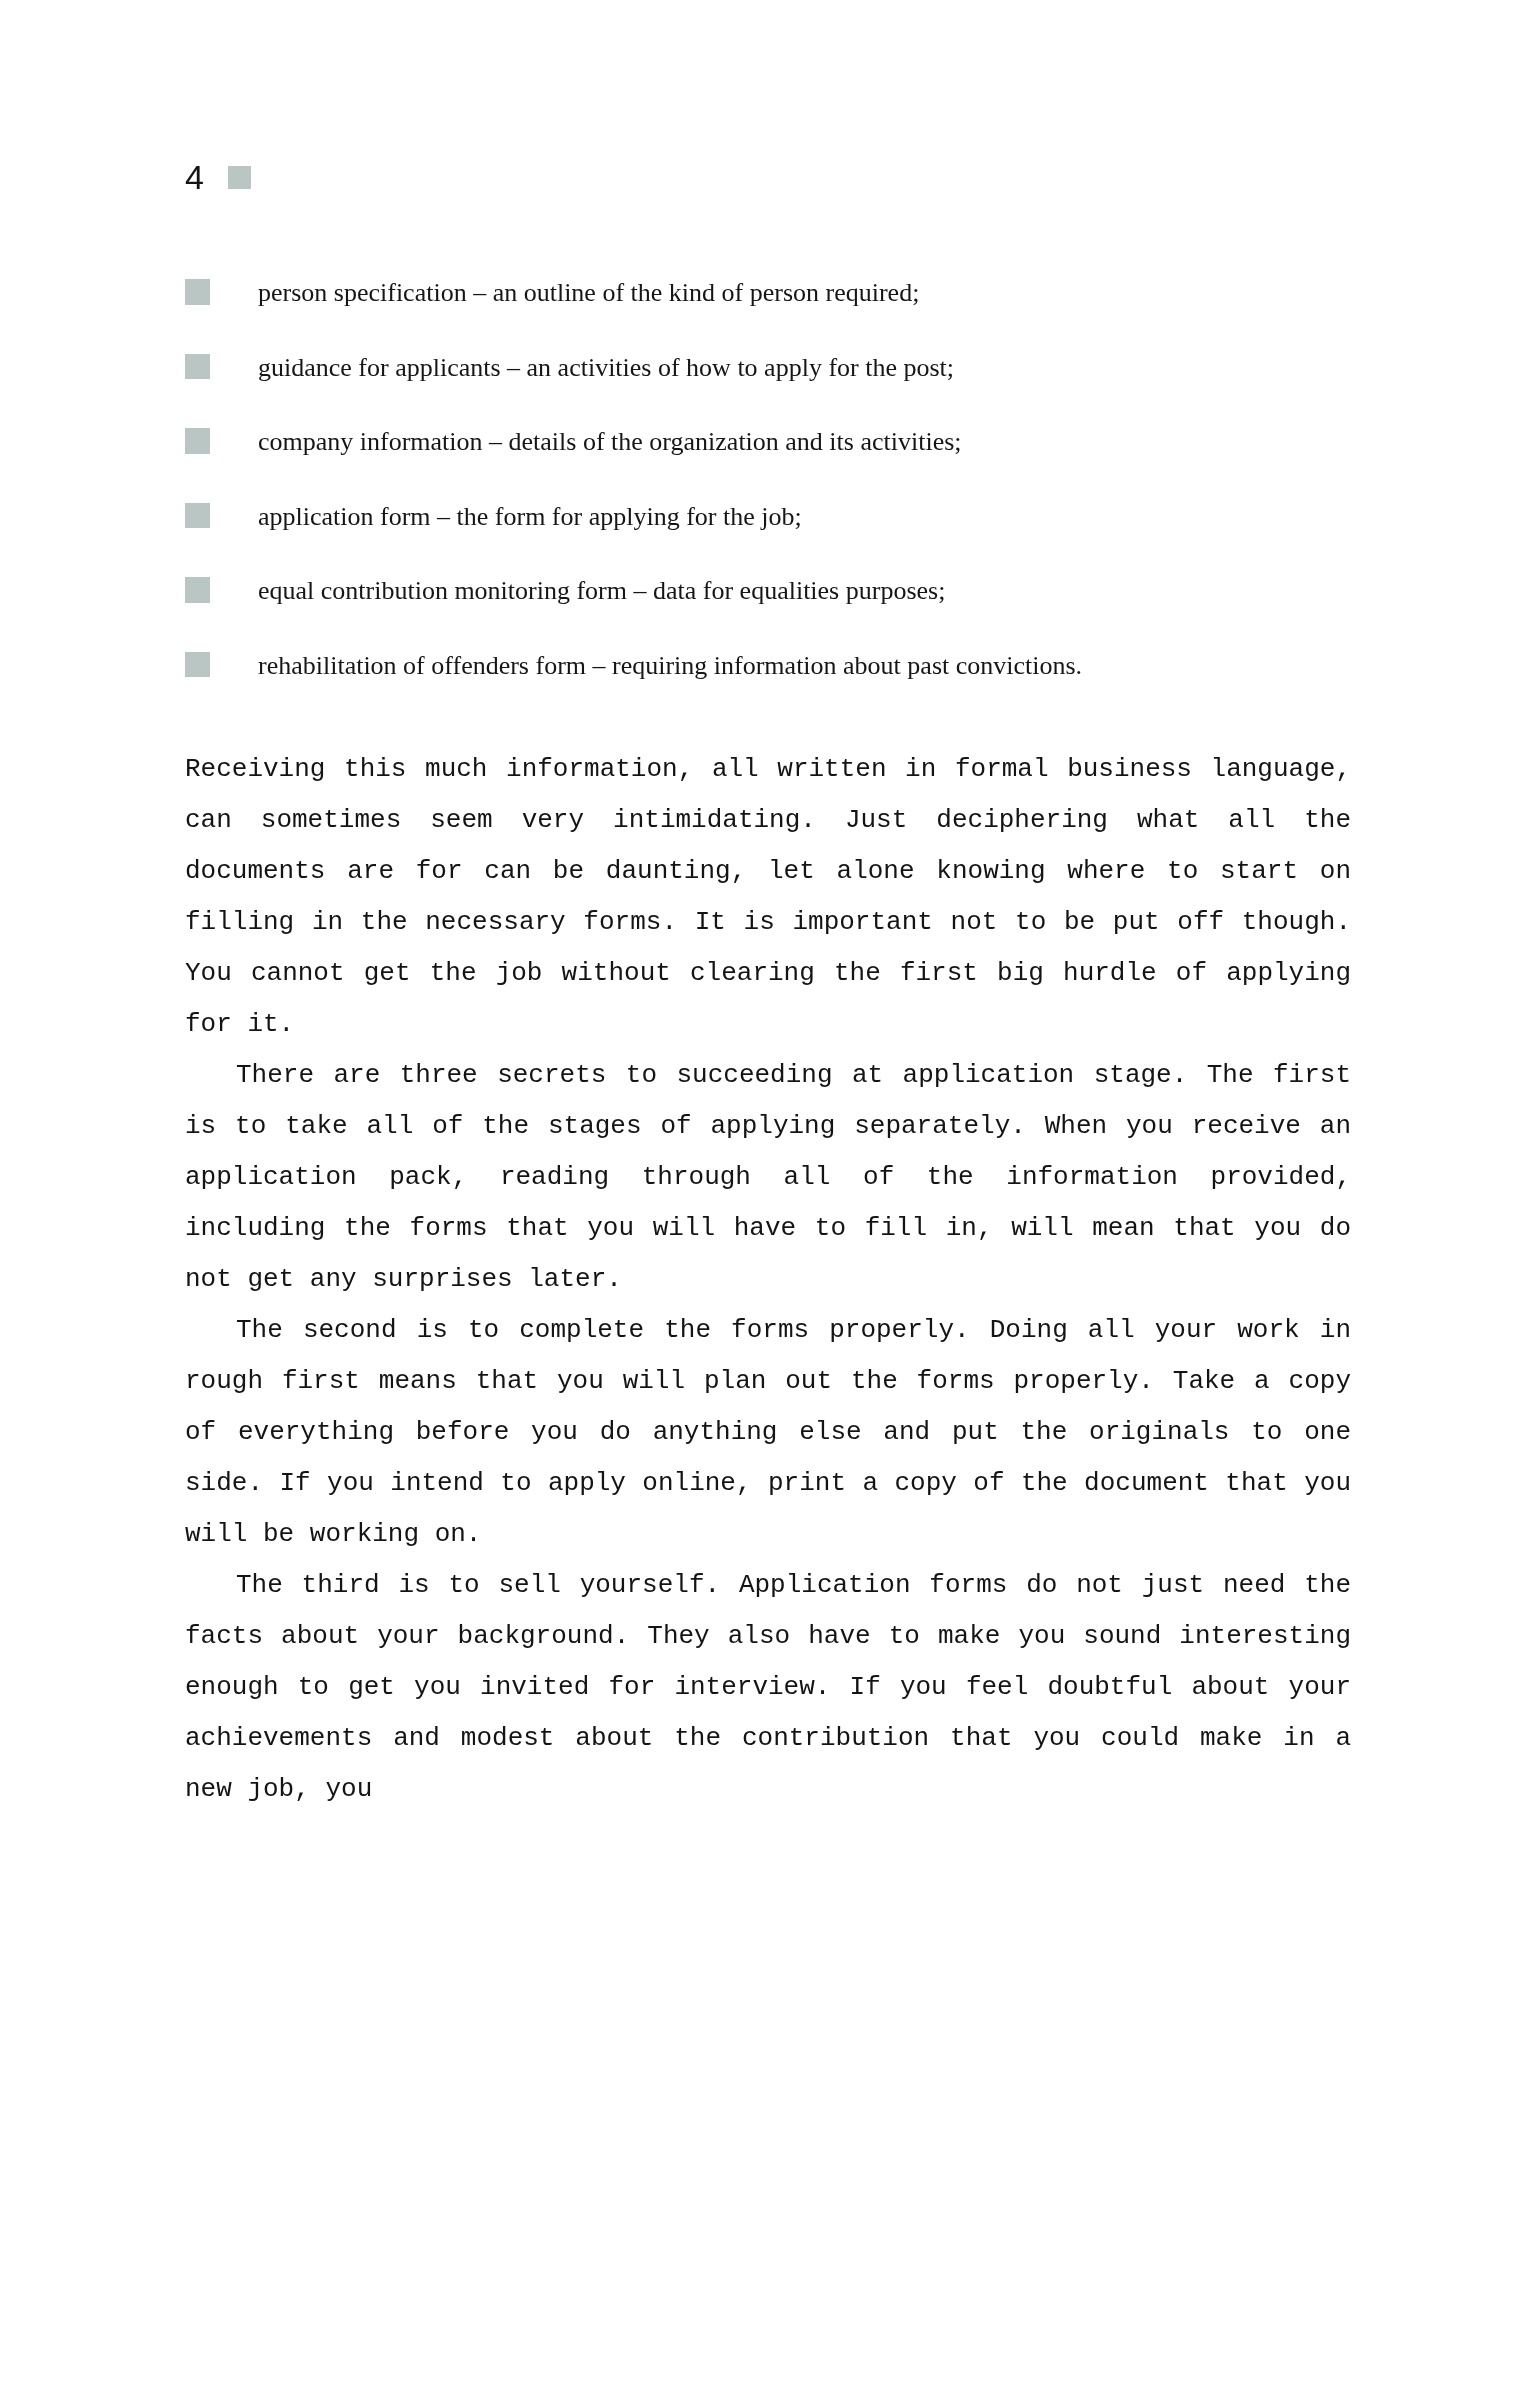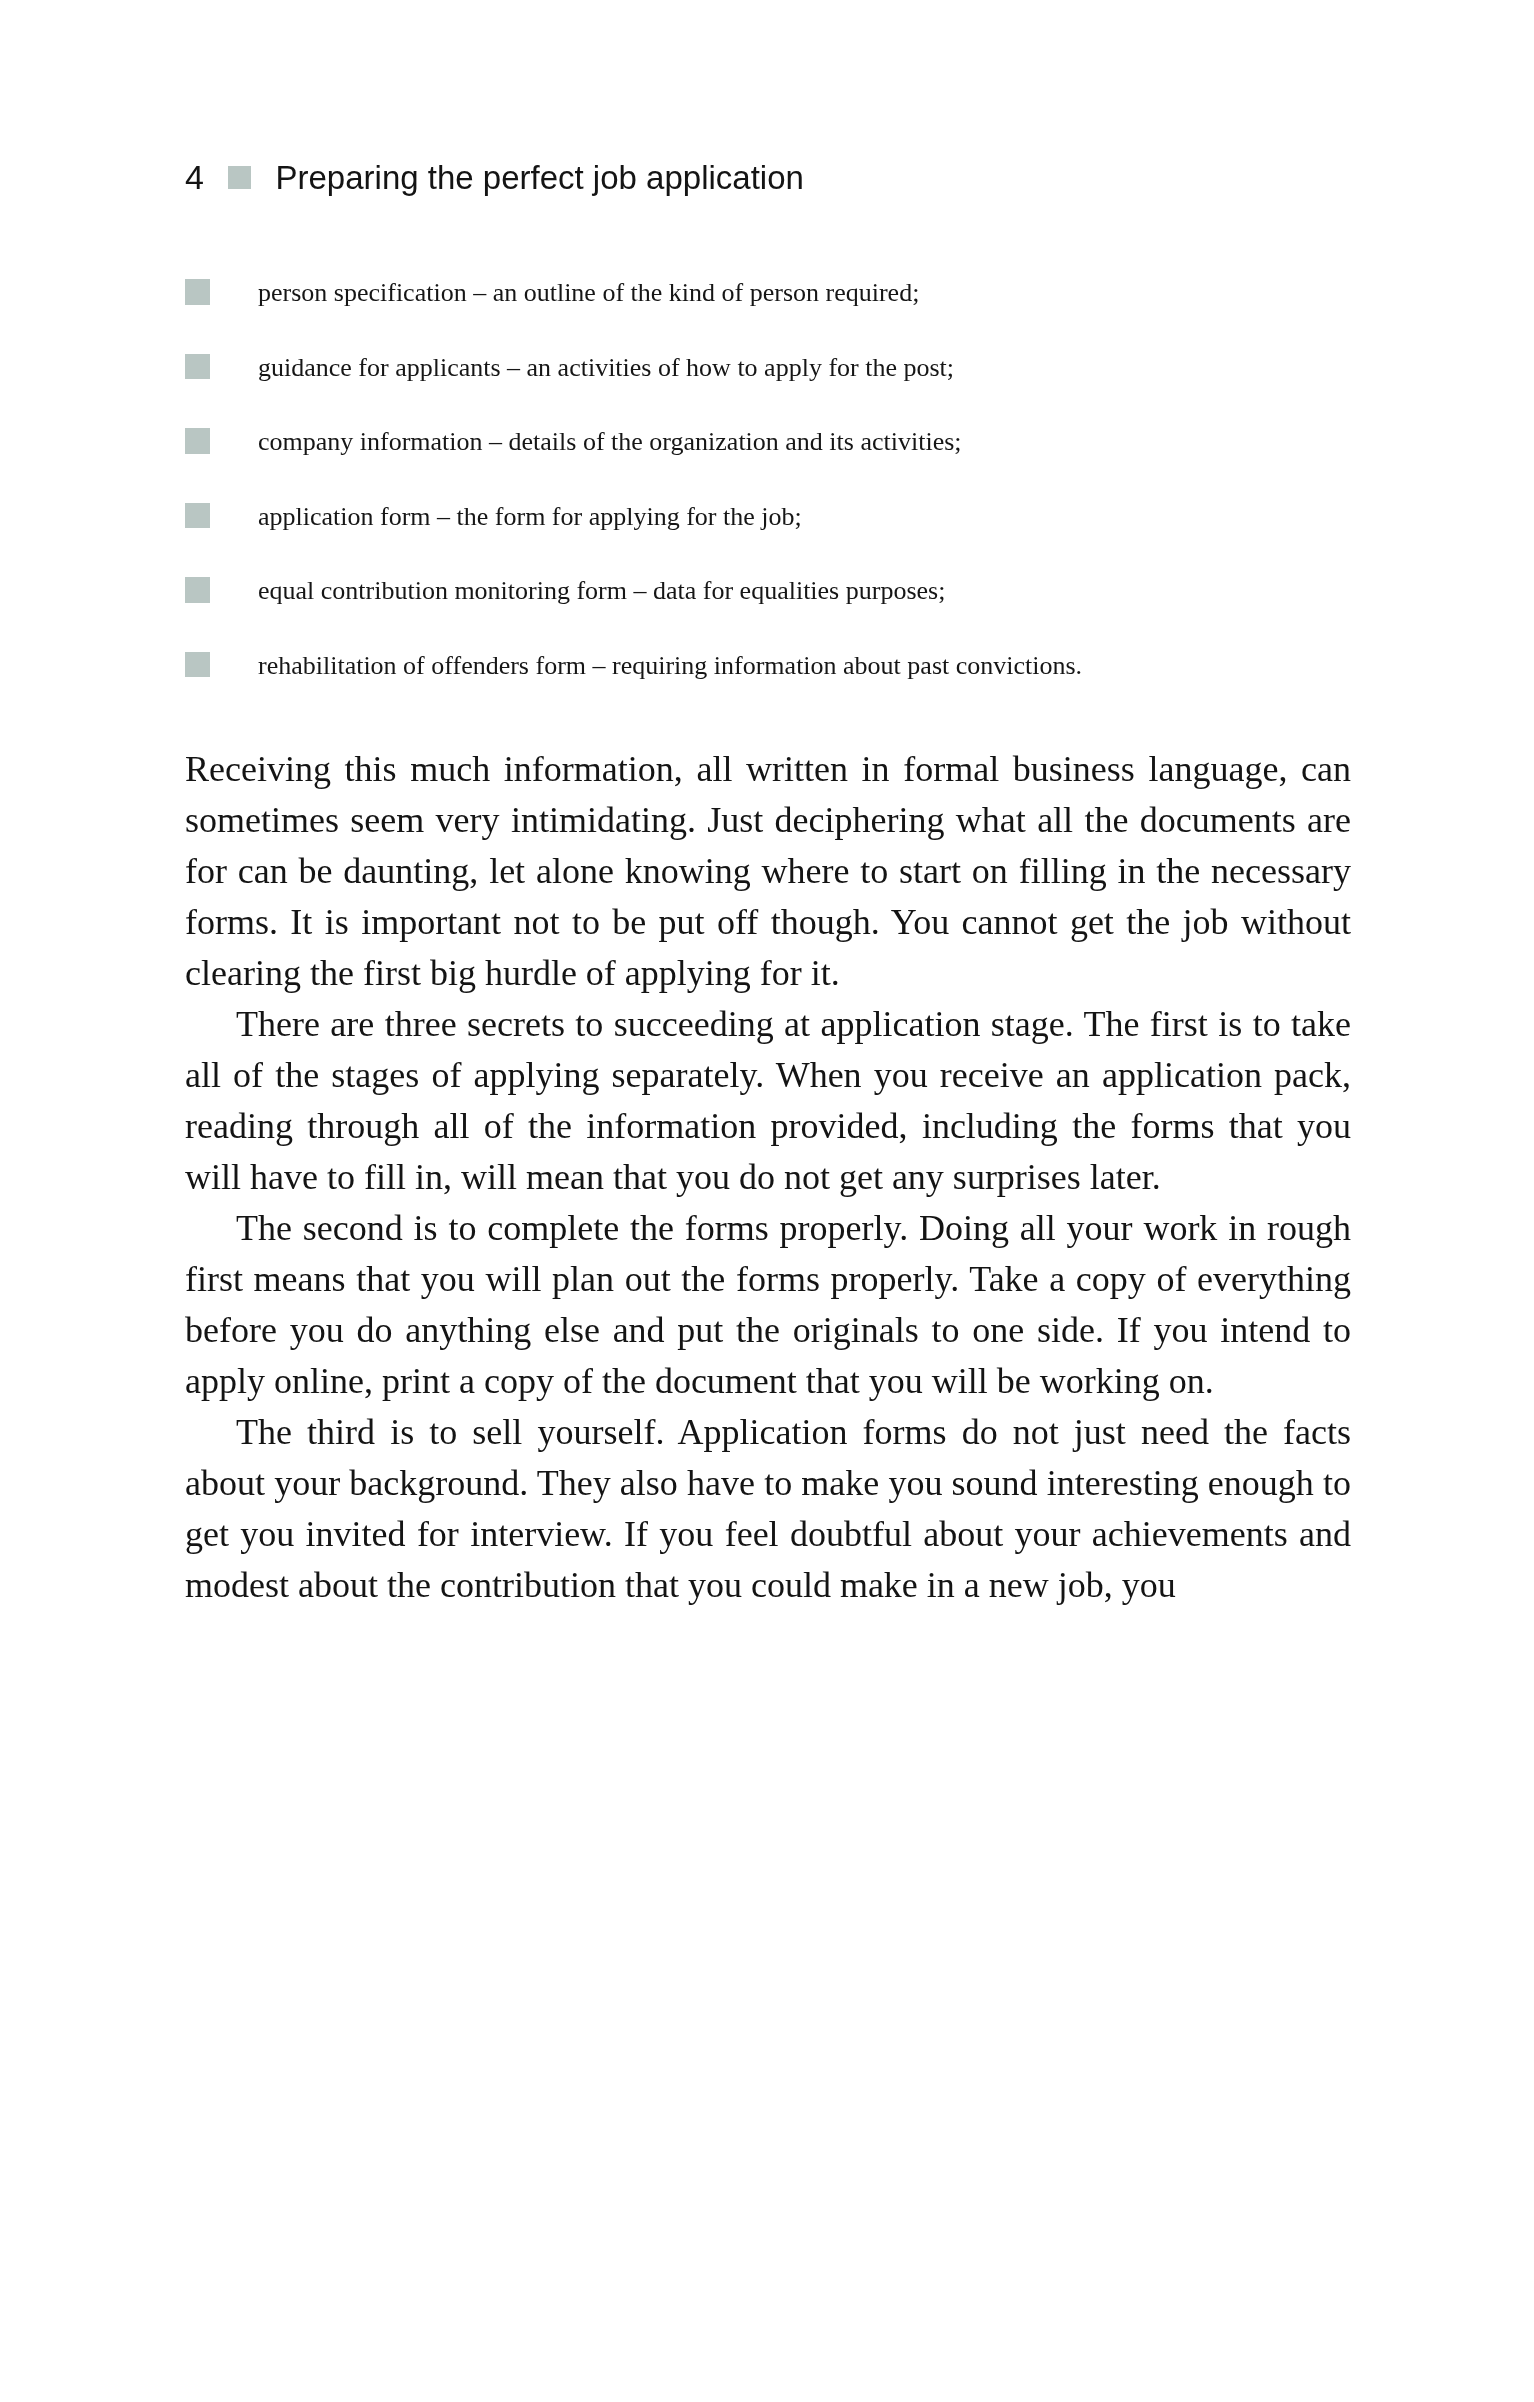--- a/index.html
+++ b/index.html
@@ -56,42 +56,41 @@
   }
   .bullet-list .bullet {
     width: 25.4px;
     height: 25.4px;
     background: #b9c6c3;
     margin-top: 12.2px;
   }
   
   .body-text {
     margin-top: 53px;
-    font-family: Liberation Serif, serif;
-    font-size: 36px;
+    font-family: Liberation Mono, monospace;
+    font-size: 26px;
     line-height: 51px;
     text-align: justify;
     color: #141414;
   }
   .body-text p {
     margin: 0;
   }
   .body-text p.indent {
     text-indent: 51px;
   }
 </style>
 </head>
 <body>
 
 <div class="page">
 
   <div class="running-header">
     <span class="pagenum">4</span>
     <span class="hsq"></span>
-    <span class="htitle">Preparing the perfect job application</span>
   </div>
 
   <ul class="bullet-list">
     <li>
       <span class="bullet"></span>
       <span>person specification – an outline of the kind of person required;</span>
     </li>
     <li>
       <span class="bullet"></span>
       <span>guidance for applicants – an activities of how to apply for the post;</span>

